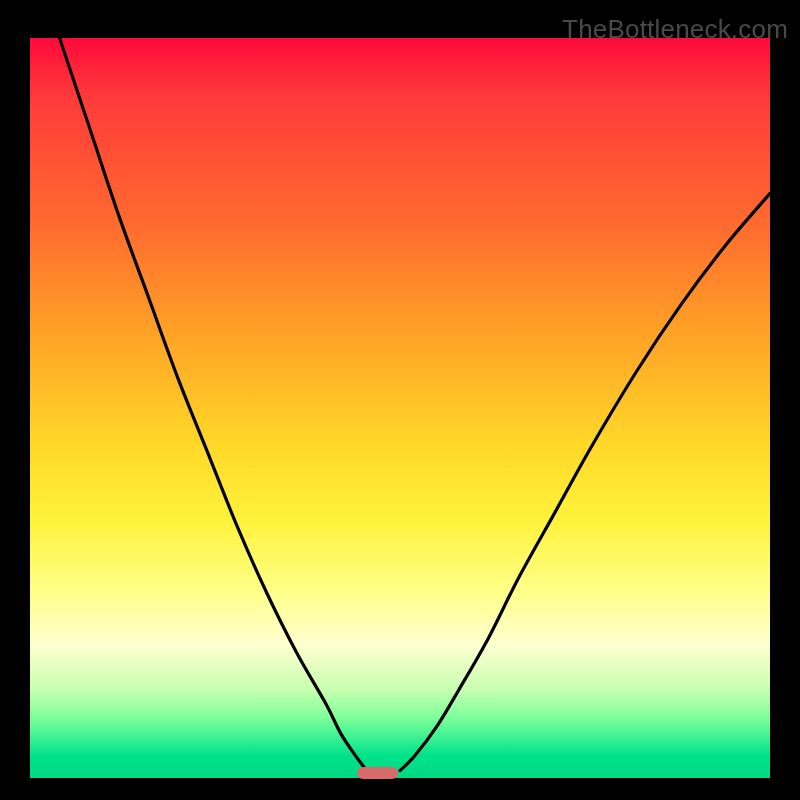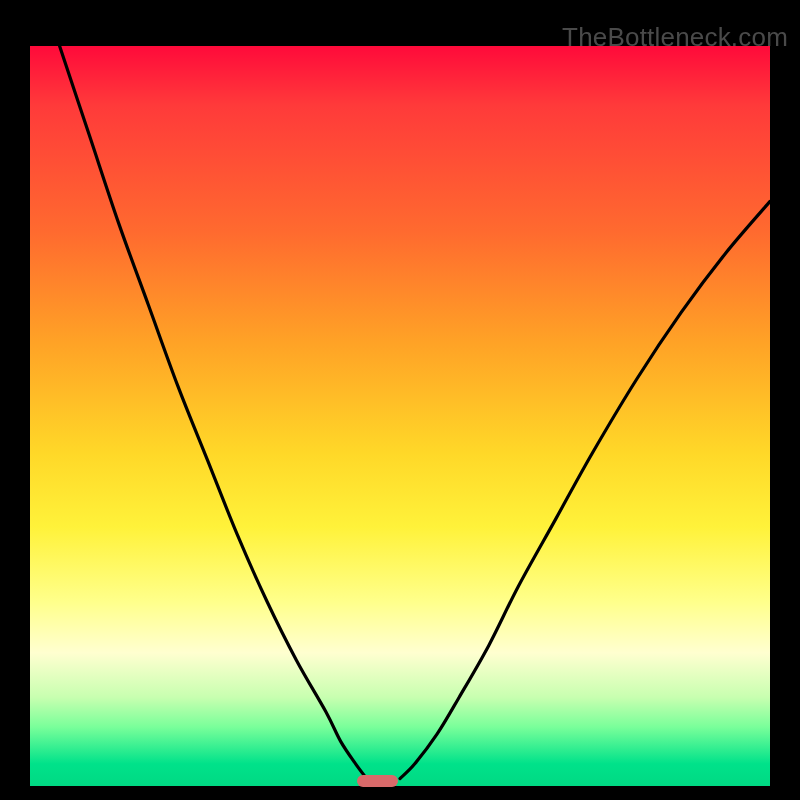--- a/index.html
+++ b/index.html
@@ -7,21 +7,21 @@
     padding: 0;
     width: 800px;
     height: 800px;
     background: #000;
     overflow: hidden;
     font-family: Arial, Helvetica, sans-serif;
   }
   .frame {
     position: absolute;
     left: 0;
-    top: 16px;
+    top: 8px;
     width: 800px;
     height: 767px;
     background: #000;
   }
   .plot-area {
     position: absolute;
     left: 30px;
     top: 30px;
     width: 740px;
     height: 740px;

